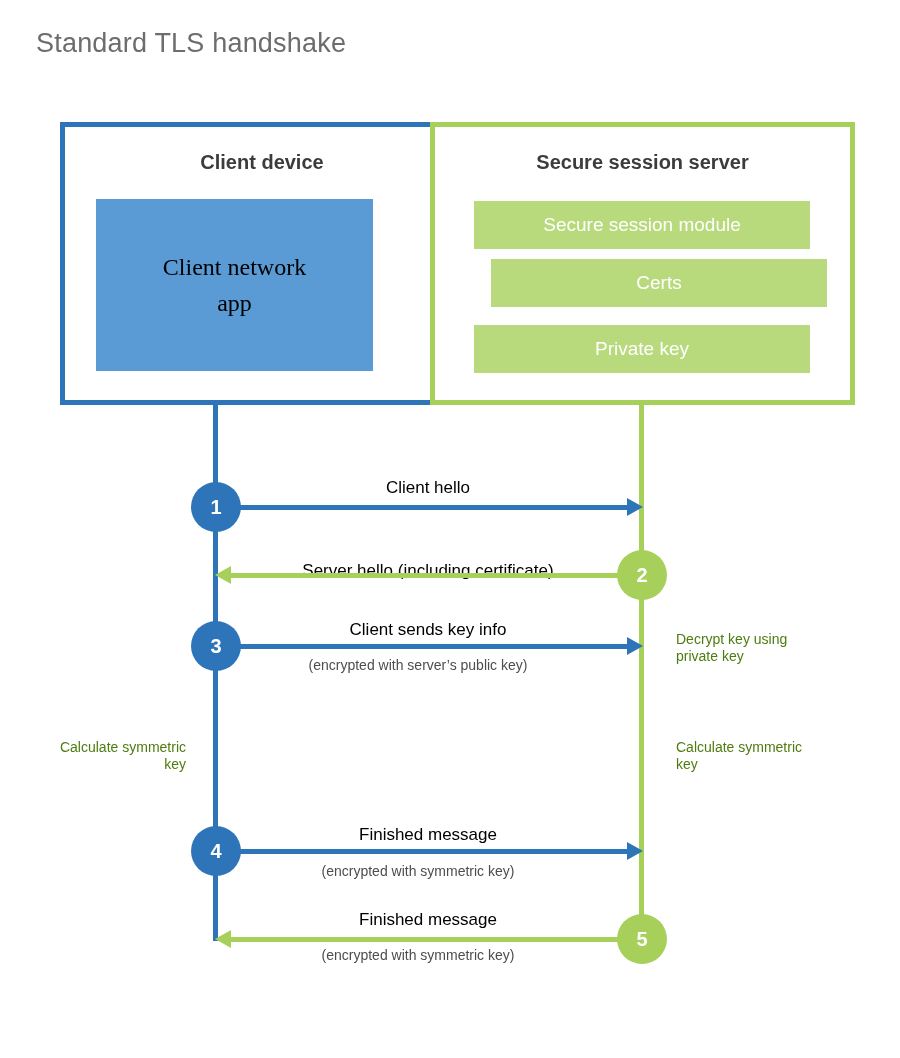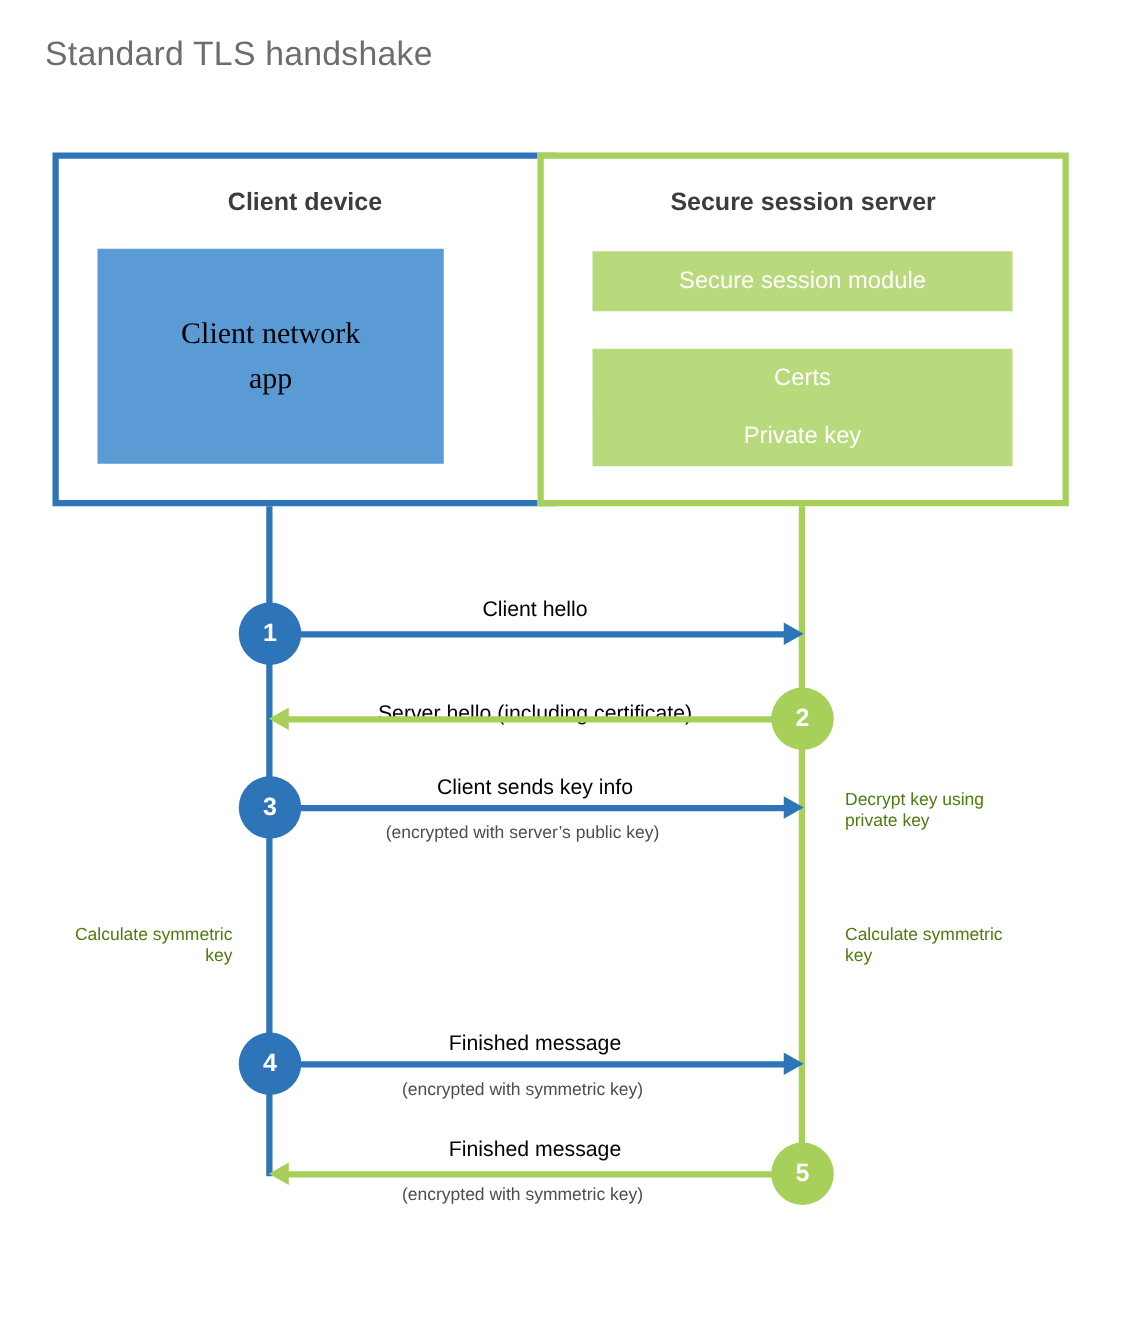--- a/index.html
+++ b/index.html
@@ -7,39 +7,39 @@
     position:relative;width:900px;height:1058px;background:#ffffff;overflow:hidden;
     font-family:"Liberation Sans","DejaVu Sans",sans-serif;
   }
   .title{
     position:absolute;left:36px;top:28px;margin:0;
     font-size:27px;font-weight:400;letter-spacing:.2px;
     color:#6d6d6d;
   }
   
   .box{position:absolute;background:#fff;box-sizing:border-box;}
-  .client-box{left:42px;top:122px;width:404px;height:283px;border:5px solid var(--blue,#2e74b8);}
+  .client-box{left:60px;top:122px;width:404px;height:283px;border:5px solid var(--blue,#2e74b8);}
   .server-box{left:430px;top:122px;width:425px;height:283px;border:5px solid var(--green,#a6d05a);padding-left:40px;}
   .box-title{
     position:absolute;left:0;right:0;top:24px;text-align:center;
     font-size:20px;font-weight:700;color:#3c3c3c;
   }
   .client-app{
     position:absolute;left:31px;top:72px;width:277px;height:172px;
     background:var(--blue_fill,#5b9bd5);
     display:flex;align-items:center;justify-content:center;text-align:center;
   }
   .client-app span{max-width:150px;font-size:24px;line-height:1.5;color:#000000;font-family:Liberation Serif, serif;}
   .bar{
     position:absolute;left:39px;width:336px;height:48px;
     background:var(--green_fill,#b8da7c);color:#fff;
     display:flex;align-items:center;justify-content:center;
     font-size:19px;
   }
-  .bar1{top:74px;} .bar2{top:152px;} .bar3{top:198px;}
+  .bar1{top:74px;} .bar2{top:132px;margin-left:17px;} .bar3{top:198px;}
   
   .vline{position:absolute;width:5px;}
   .vline.blue{left:213px;top:405px;height:536px;background:var(--blue,#2e74b8);}
   .vline.green{left:639px;top:405px;height:534px;background:var(--green,#a6d05a);}
   
   .hline{position:absolute;height:5px;}
   .hline.blue{background:var(--blue,#2e74b8);}
   .hline.green{background:var(--green,#a6d05a);}
   .head{position:absolute;width:0;height:0;border-top:9px solid transparent;border-bottom:9px solid transparent;}
   .head.right{border-left:16px solid var(--blue,#2e74b8);}

